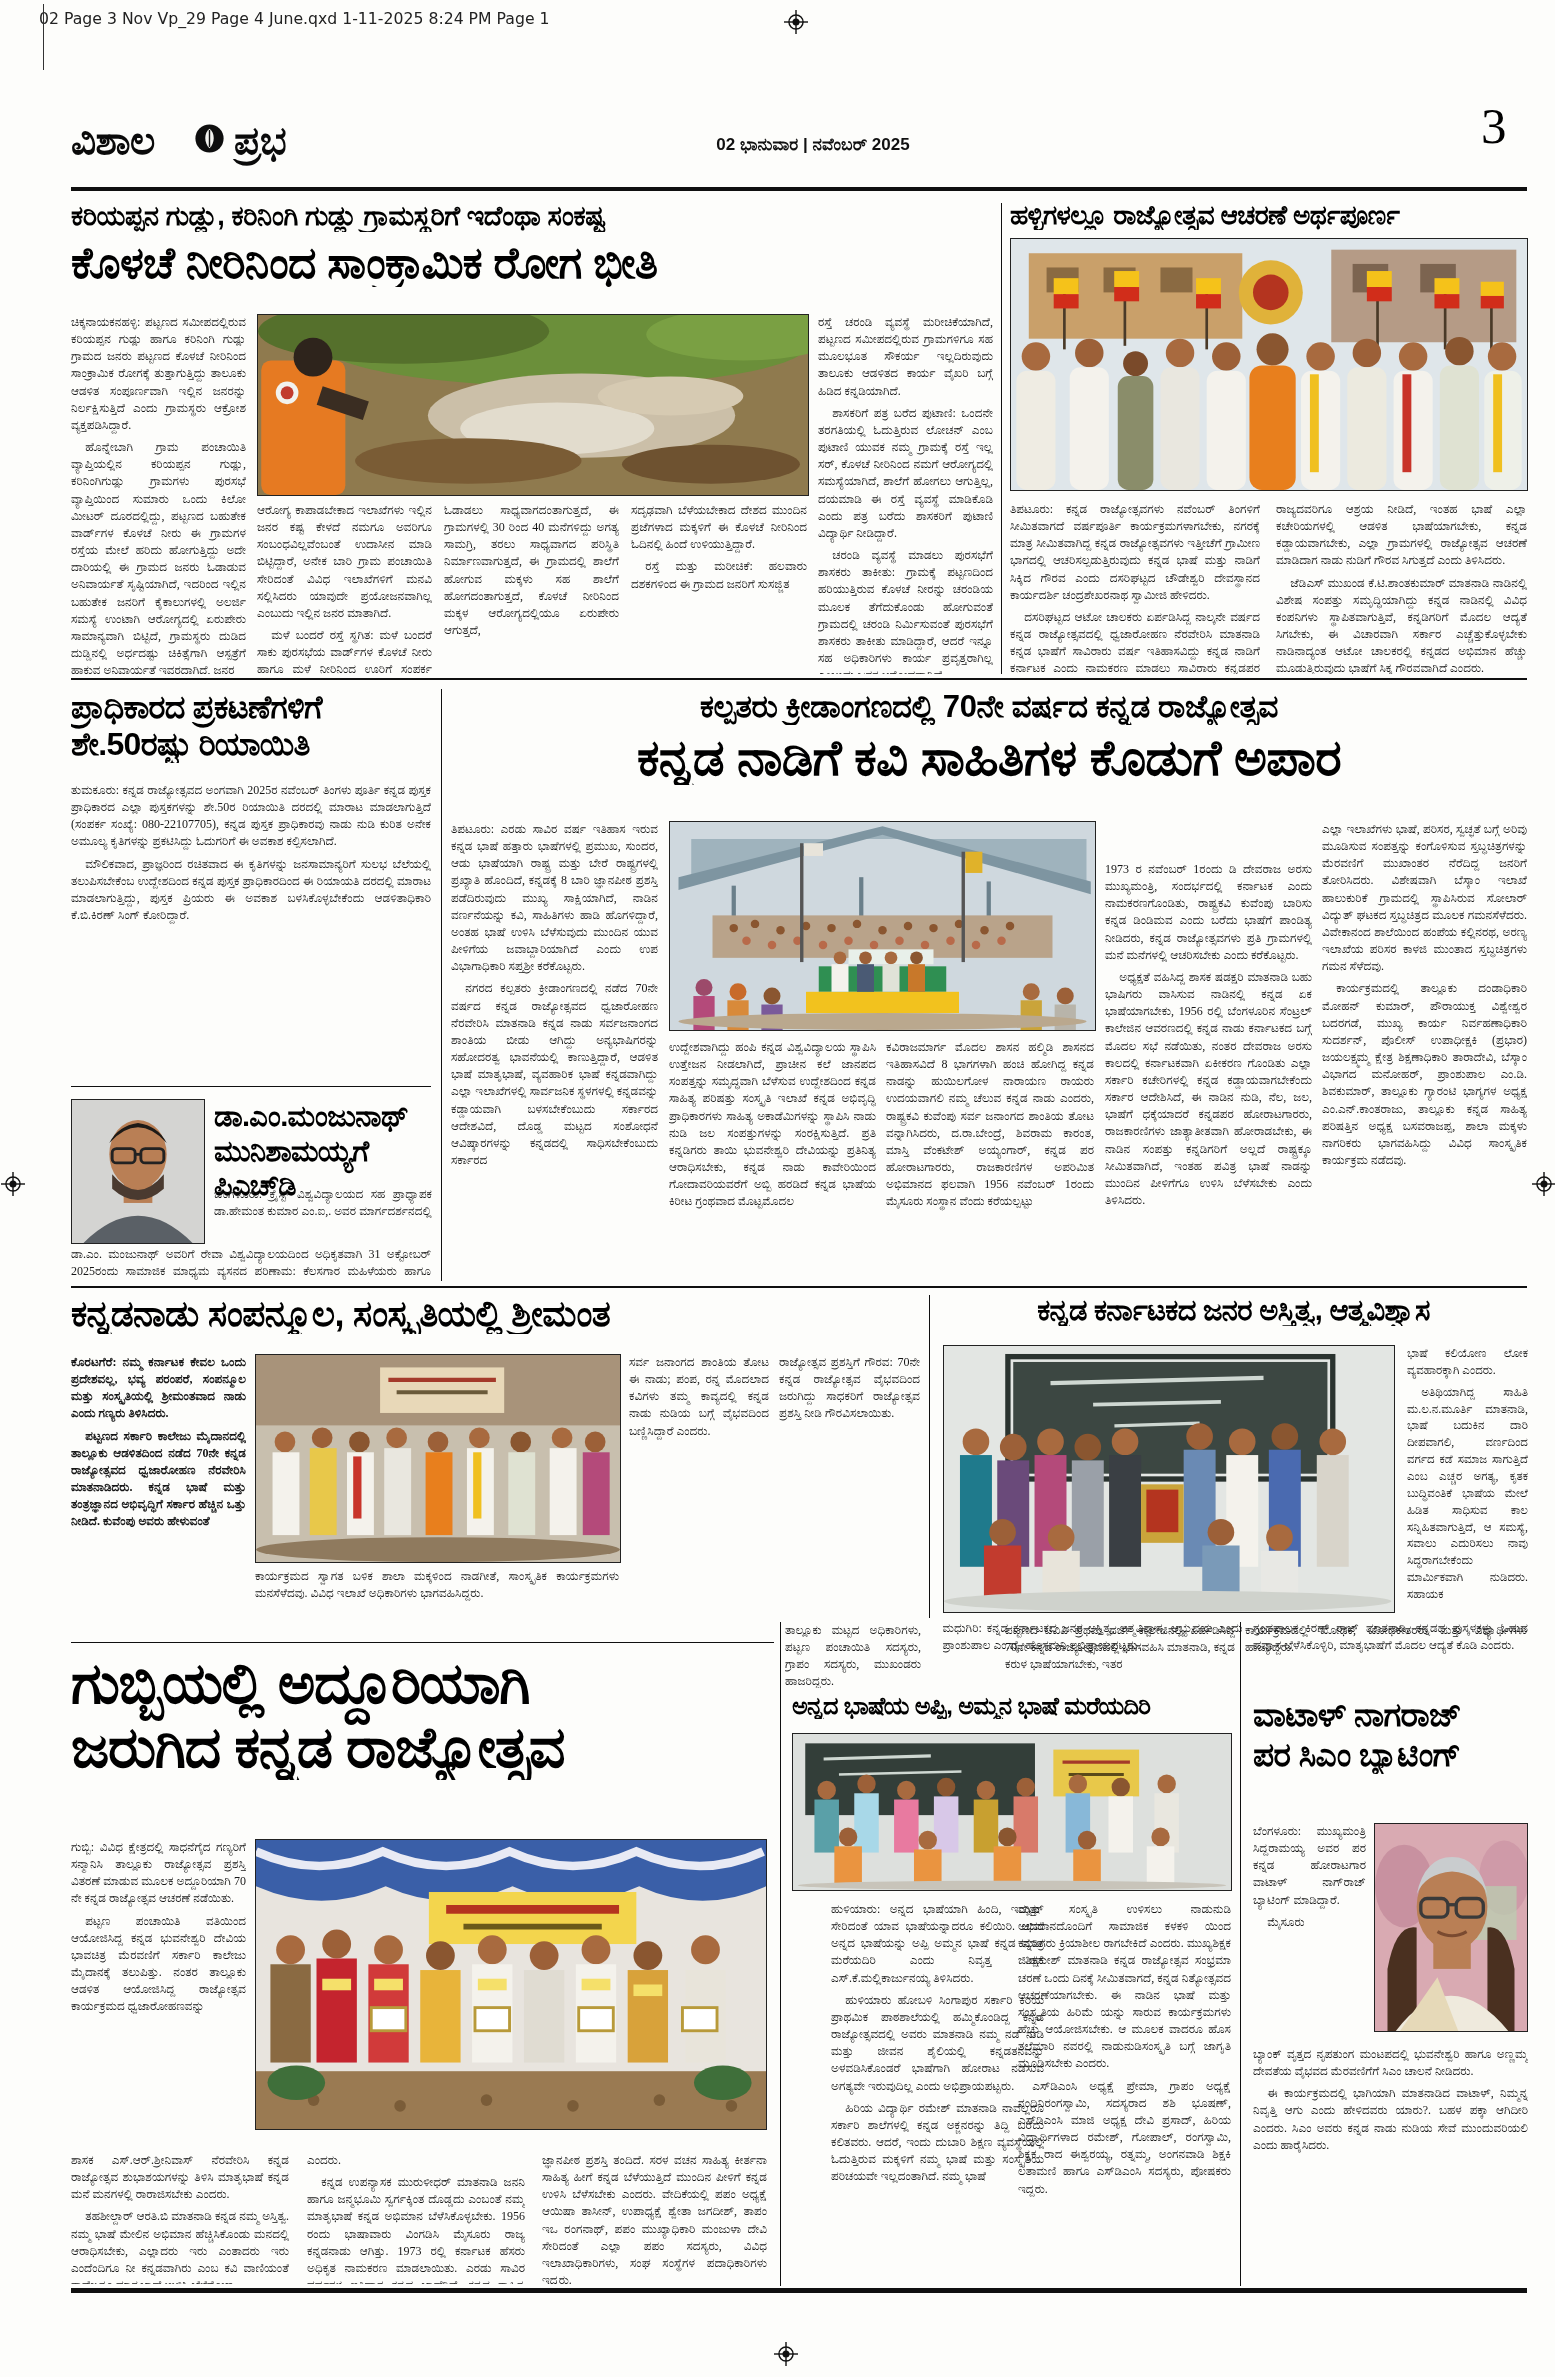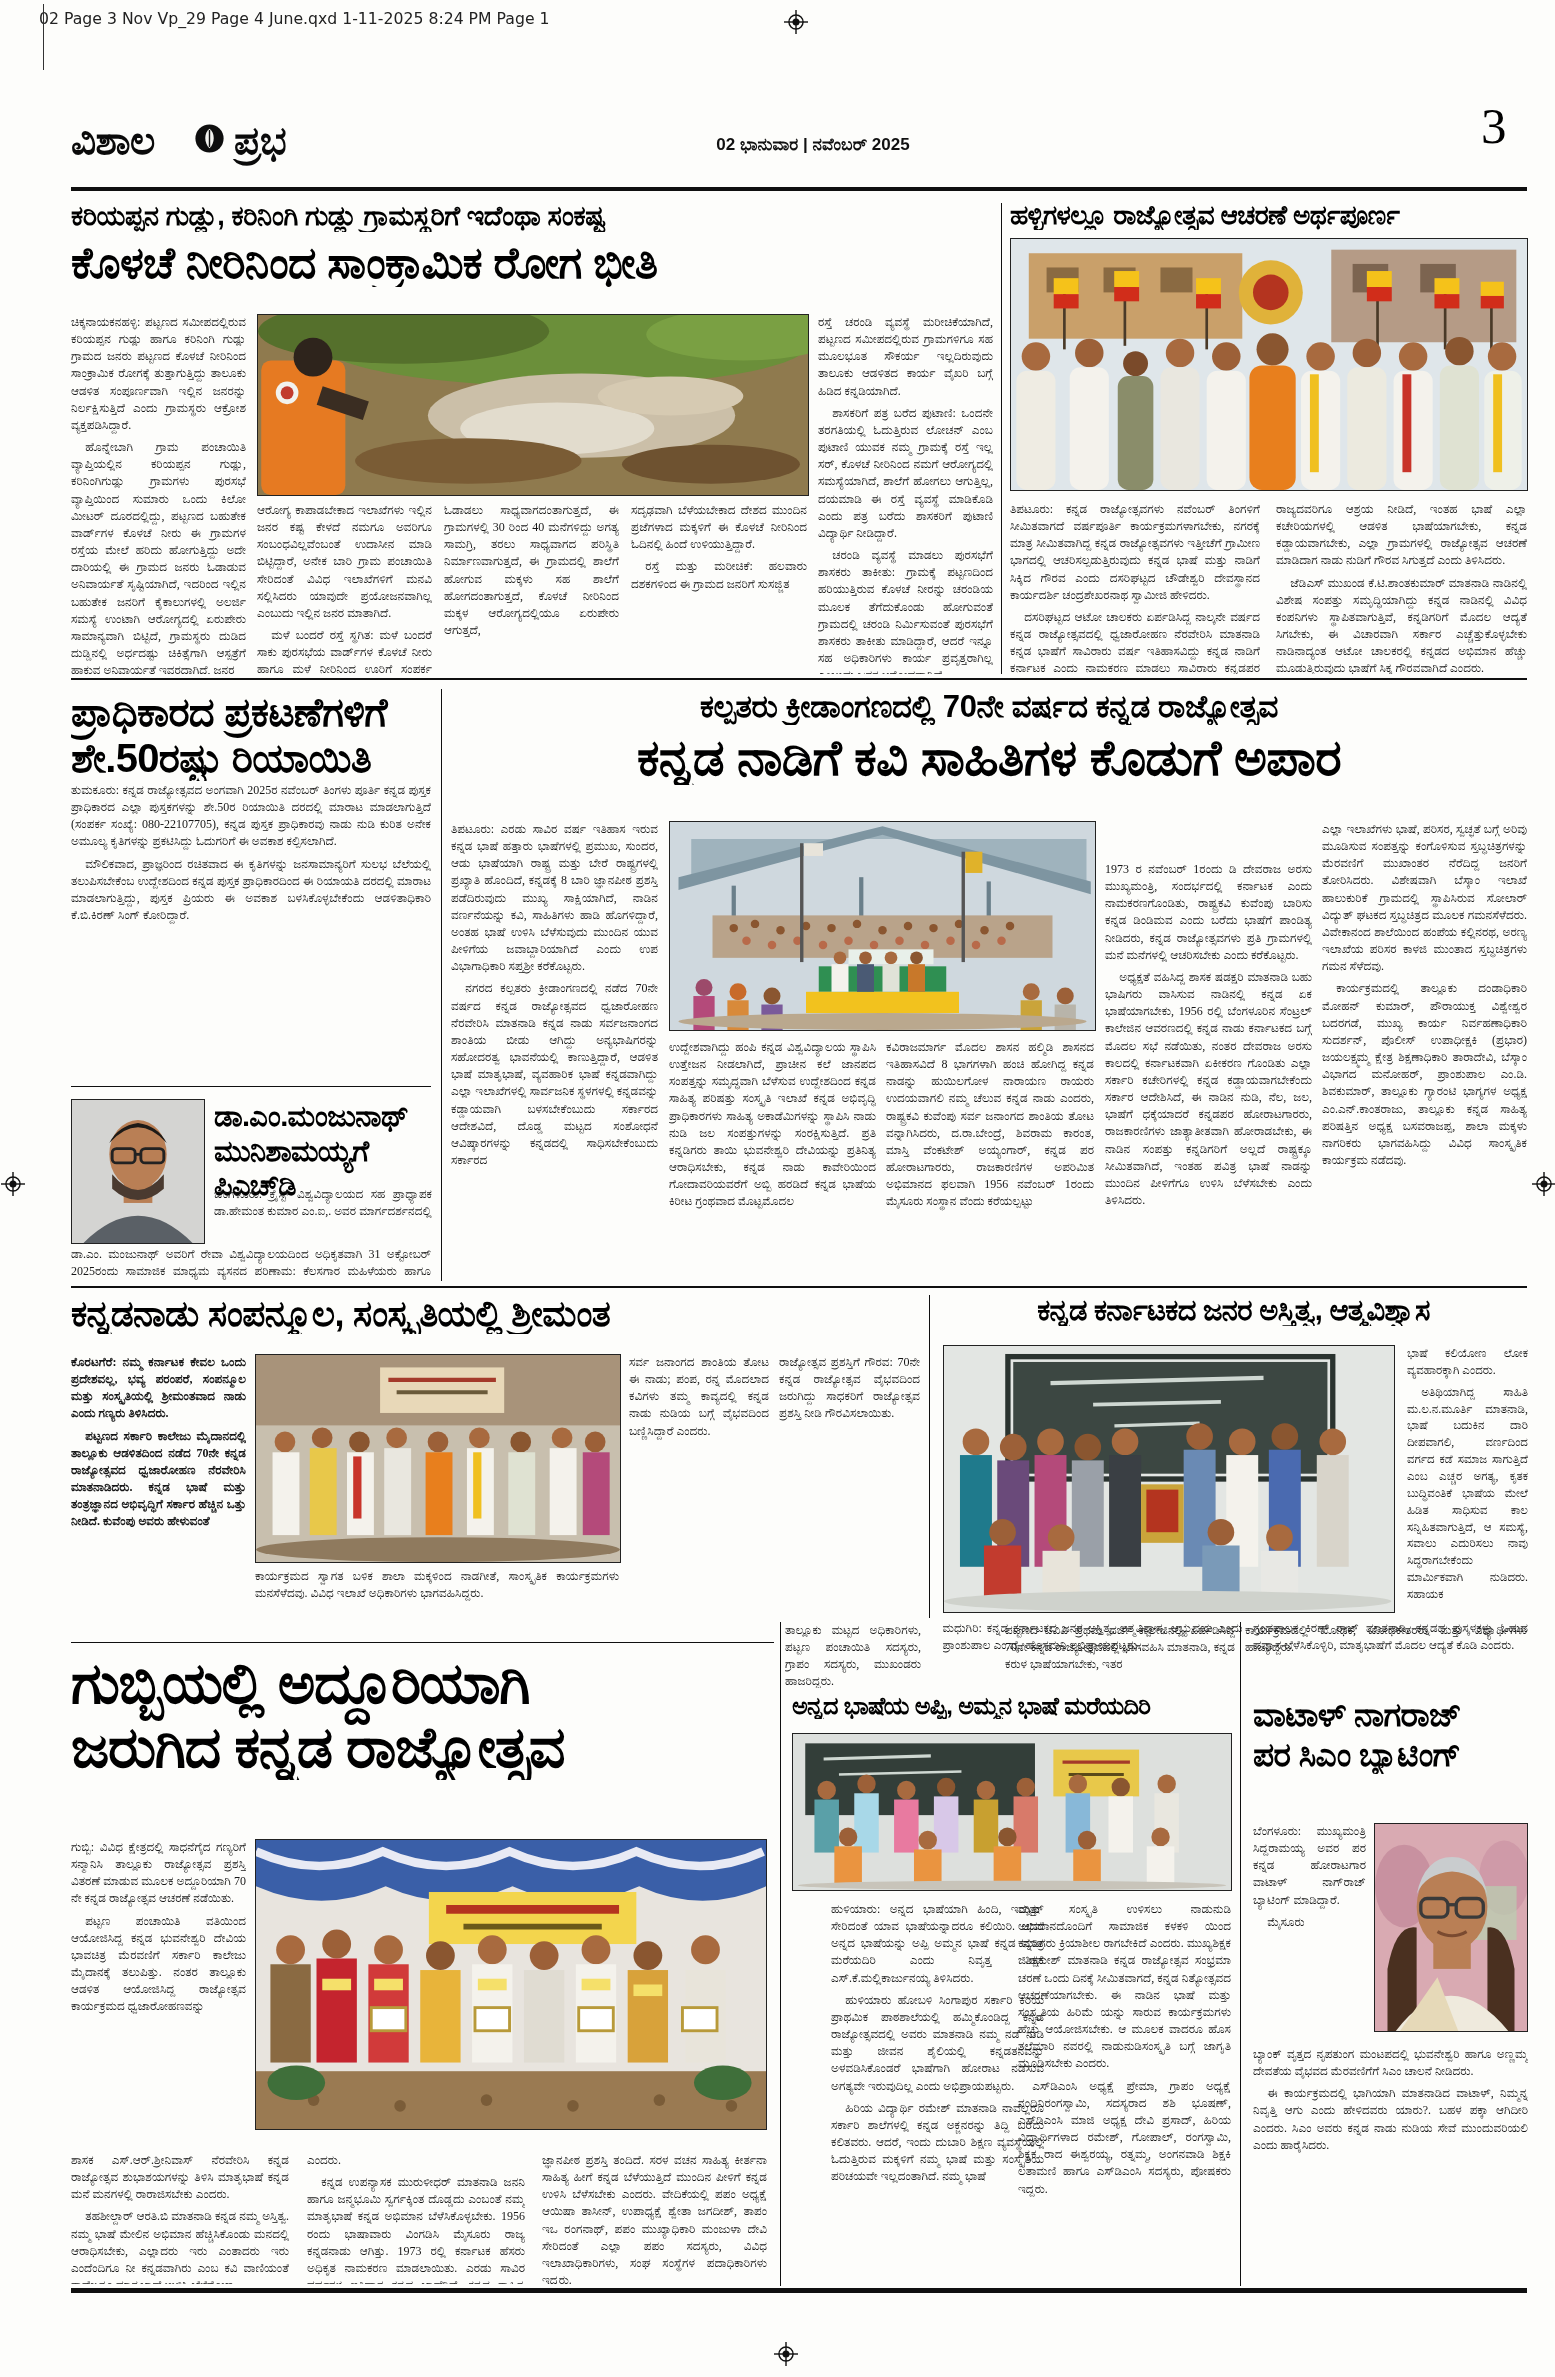--- a/index.html
+++ b/index.html
@@ -181,21 +181,21 @@
       </div>
     <div class="col abs" style="left:266px;top:300px;width:251px;height:173px;">
         <p>ರಾಜ್ಯದವರಿಗೂ ಆಶ್ರಯ ನೀಡಿದೆ, ಇಂತಹ ಭಾಷೆ ಎಲ್ಲಾ ಕಚೇರಿಯಗಳಲ್ಲಿ ಆಡಳಿತ ಭಾಷೆಯಾಗಬೇಕು, ಕನ್ನಡ ಕಡ್ಡಾಯವಾಗಬೇಕು, ಎಲ್ಲಾ ಗ್ರಾಮಗಳಲ್ಲಿ ರಾಜ್ಯೋತ್ಸವ ಆಚರಣೆ ಮಾಡಿದಾಗ ನಾಡು ನುಡಿಗೆ ಗೌರವ ಸಿಗುತ್ತದೆ ಎಂದು ತಿಳಿಸಿದರು.</p>
         <p>ಜೆಡಿಎಸ್ ಮುಖಂಡ ಕೆ.ಟಿ.ಶಾಂತಕುಮಾರ್ ಮಾತನಾಡಿ ನಾಡಿನಲ್ಲಿ ವಿಶೇಷ ಸಂಪತ್ತು ಸಮೃದ್ಧಿಯಾಗಿದ್ದು ಕನ್ನಡ ನಾಡಿನಲ್ಲಿ ವಿವಿಧ ಕಂಪನಿಗಳು ಸ್ಥಾಪಿತವಾಗುತ್ತಿವೆ, ಕನ್ನಡಿಗರಿಗೆ ಮೊದಲ ಆದ್ಯತೆ ಸಿಗಬೇಕು, ಈ ವಿಚಾರವಾಗಿ ಸರ್ಕಾರ ಎಚ್ಚೆತ್ತುಕೊಳ್ಳಬೇಕು ನಾಡಿನಾದ್ಯಂತ ಆಟೋ ಚಾಲಕರಲ್ಲಿ ಕನ್ನಡದ ಅಭಿಮಾನ ಹೆಚ್ಚು ಮೂಡುತ್ತಿರುವುದು ಭಾಷೆಗೆ ಸಿಕ್ಕ ಗೌರವವಾಗಿದೆ ಎಂದರು.</p>
       </div>
   </div>
 
   <div class="abs rule" style="left:71px;top:678px;width:1456px;height:2.1px;"></div>
 
   <div class="abs" style="left:71px;top:689px;width:360px;height:393px;">
-    <div class="headline wrap" style="font-size:40px;line-height:1.15;">
+    <div class="headline wrap" style="font-size:32px;line-height:1.15;">
       <div>ಪ್ರಾಧಿಕಾರದ ಪ್ರಕಟಣೆಗಳಿಗೆ</div>
       <div>ಶೇ.50ರಷ್ಟು ರಿಯಾಯಿತಿ</div>
     </div>
     <div class="col abs" style="left:0;top:93px;width:360px;height:296px;">
         <p>ತುಮಕೂರು: ಕನ್ನಡ ರಾಜ್ಯೋತ್ಸವದ ಅಂಗವಾಗಿ 2025ರ ನವೆಂಬರ್ ತಿಂಗಳು ಪೂರ್ತಿ ಕನ್ನಡ ಪುಸ್ತಕ ಪ್ರಾಧಿಕಾರದ ಎಲ್ಲಾ ಪುಸ್ತಕಗಳನ್ನು ಶೇ.50ರ ರಿಯಾಯಿತಿ ದರದಲ್ಲಿ ಮಾರಾಟ ಮಾಡಲಾಗುತ್ತಿದೆ (ಸಂಪರ್ಕ ಸಂಖ್ಯೆ: 080-22107705), ಕನ್ನಡ ಪುಸ್ತಕ ಪ್ರಾಧಿಕಾರವು ನಾಡು ನುಡಿ ಕುರಿತ ಅನೇಕ ಅಮೂಲ್ಯ ಕೃತಿಗಳನ್ನು ಪ್ರಕಟಿಸಿದ್ದು ಓದುಗರಿಗೆ ಈ ಅವಕಾಶ ಕಲ್ಪಿಸಲಾಗಿದೆ.</p>
         <p>ಮೌಲಿಕವಾದ, ಪ್ರಾಜ್ಞರಿಂದ ರಚಿತವಾದ ಈ ಕೃತಿಗಳನ್ನು ಜನಸಾಮಾನ್ಯರಿಗೆ ಸುಲಭ ಬೆಲೆಯಲ್ಲಿ ತಲುಪಿಸಬೇಕೆಂಬ ಉದ್ದೇಶದಿಂದ ಕನ್ನಡ ಪುಸ್ತಕ ಪ್ರಾಧಿಕಾರದಿಂದ ಈ ರಿಯಾಯತಿ ದರದಲ್ಲಿ ಮಾರಾಟ ಮಾಡಲಾಗುತ್ತಿದ್ದು, ಪುಸ್ತಕ ಪ್ರಿಯರು ಈ ಅವಕಾಶ ಬಳಸಿಕೊಳ್ಳಬೇಕೆಂದು ಆಡಳಿತಾಧಿಕಾರಿ ಕೆ.ಬಿ.ಕಿರಣ್ ಸಿಂಗ್ ಕೋರಿದ್ದಾರೆ.</p>
       </div>
   </div>
   <div class="abs rule" style="left:71px;top:1086px;width:360px;height:1.4px;"></div>
 

